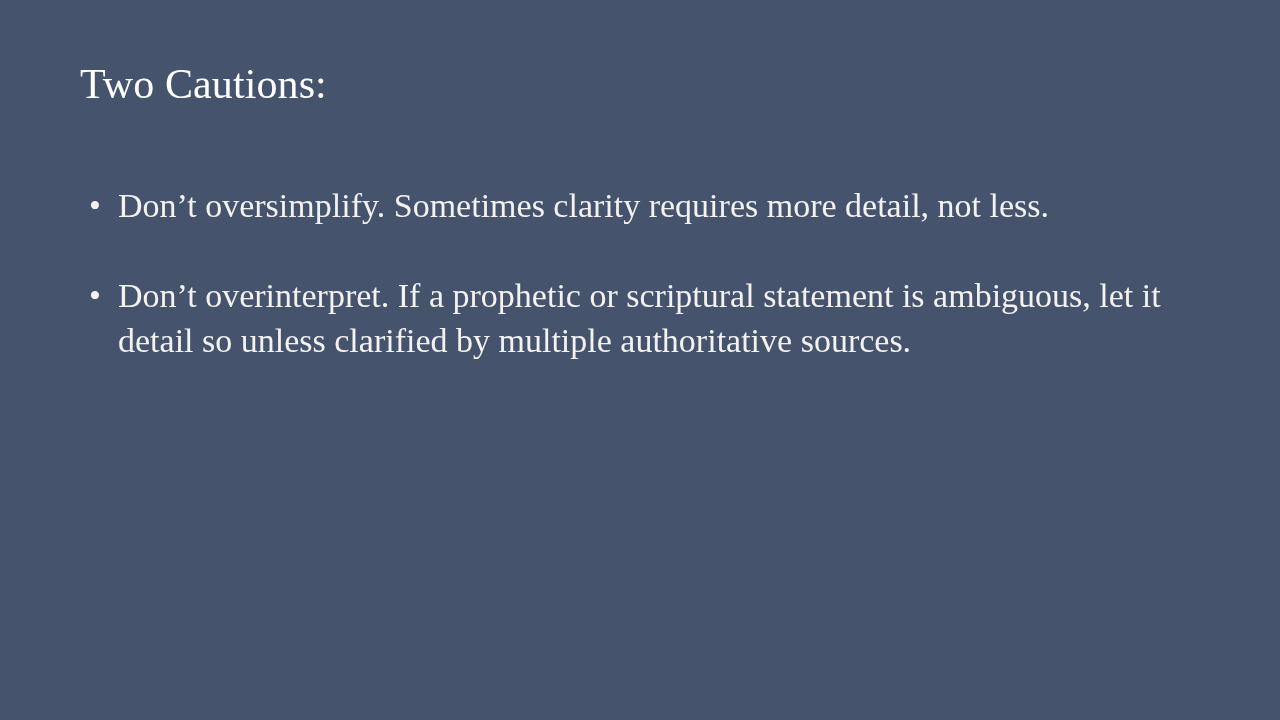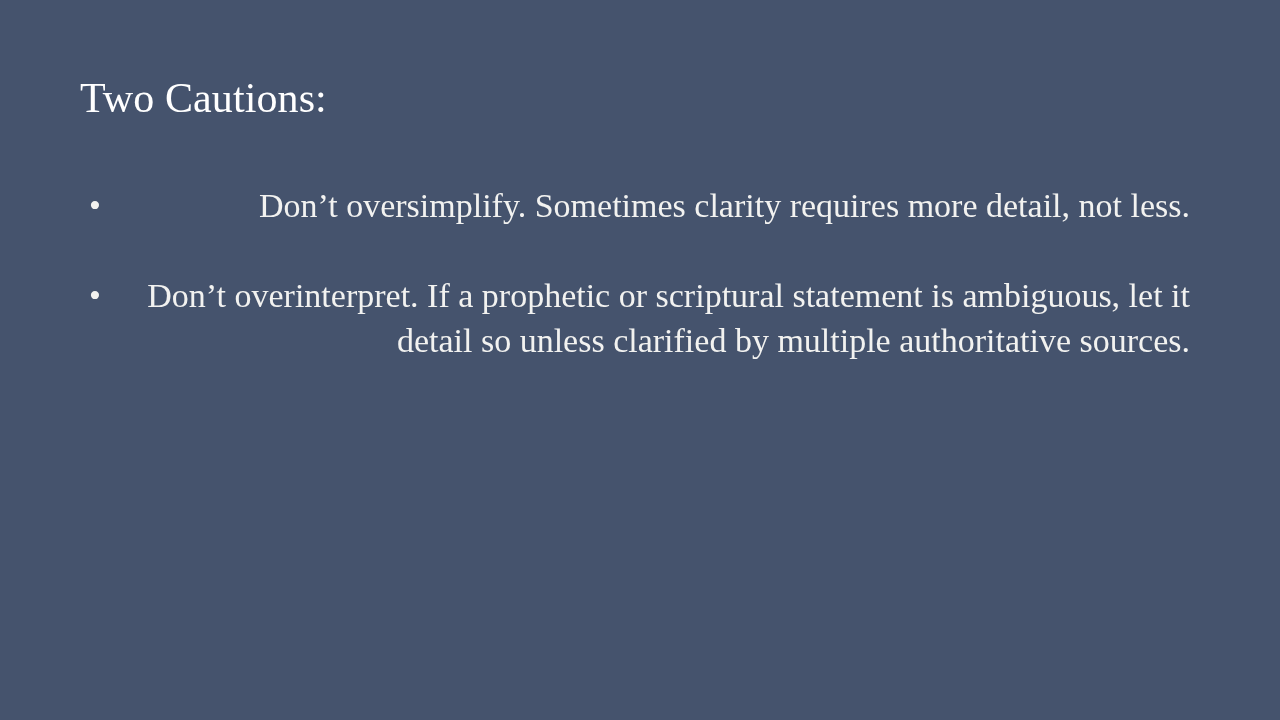--- a/index.html
+++ b/index.html
@@ -17,21 +17,21 @@
     position: relative;
     width: 1280px;
     height: 720px;
     background: #45536D;
     box-sizing: border-box;
     overflow: hidden;
   }
   .slide-title {
     position: absolute;
     left: 80px;
-    top: 72px;
+    top: 58px;
     width: 1120px;
     font-size: 42px;
     line-height: 52px;
     font-weight: normal;
     color: #FFFFFF;
     letter-spacing: 0.1px;
     margin: 0;
     white-space: nowrap;
   }
   .body-block {
@@ -62,21 +62,20 @@
     left: 9px;
     top: 0;
     width: 20px;
     font-size: 34px;
     line-height: 45px;
     color: #F2F2F0;
     text-align: left;
   }
   .bullet-text {
     display: block;
-    text-align: right;
   }
 </style>
 </head>
 <body>
 
 <div class="slide">
 
   <h1 class="slide-title">Two Cautions:</h1>
 
   <div class="body-block">

